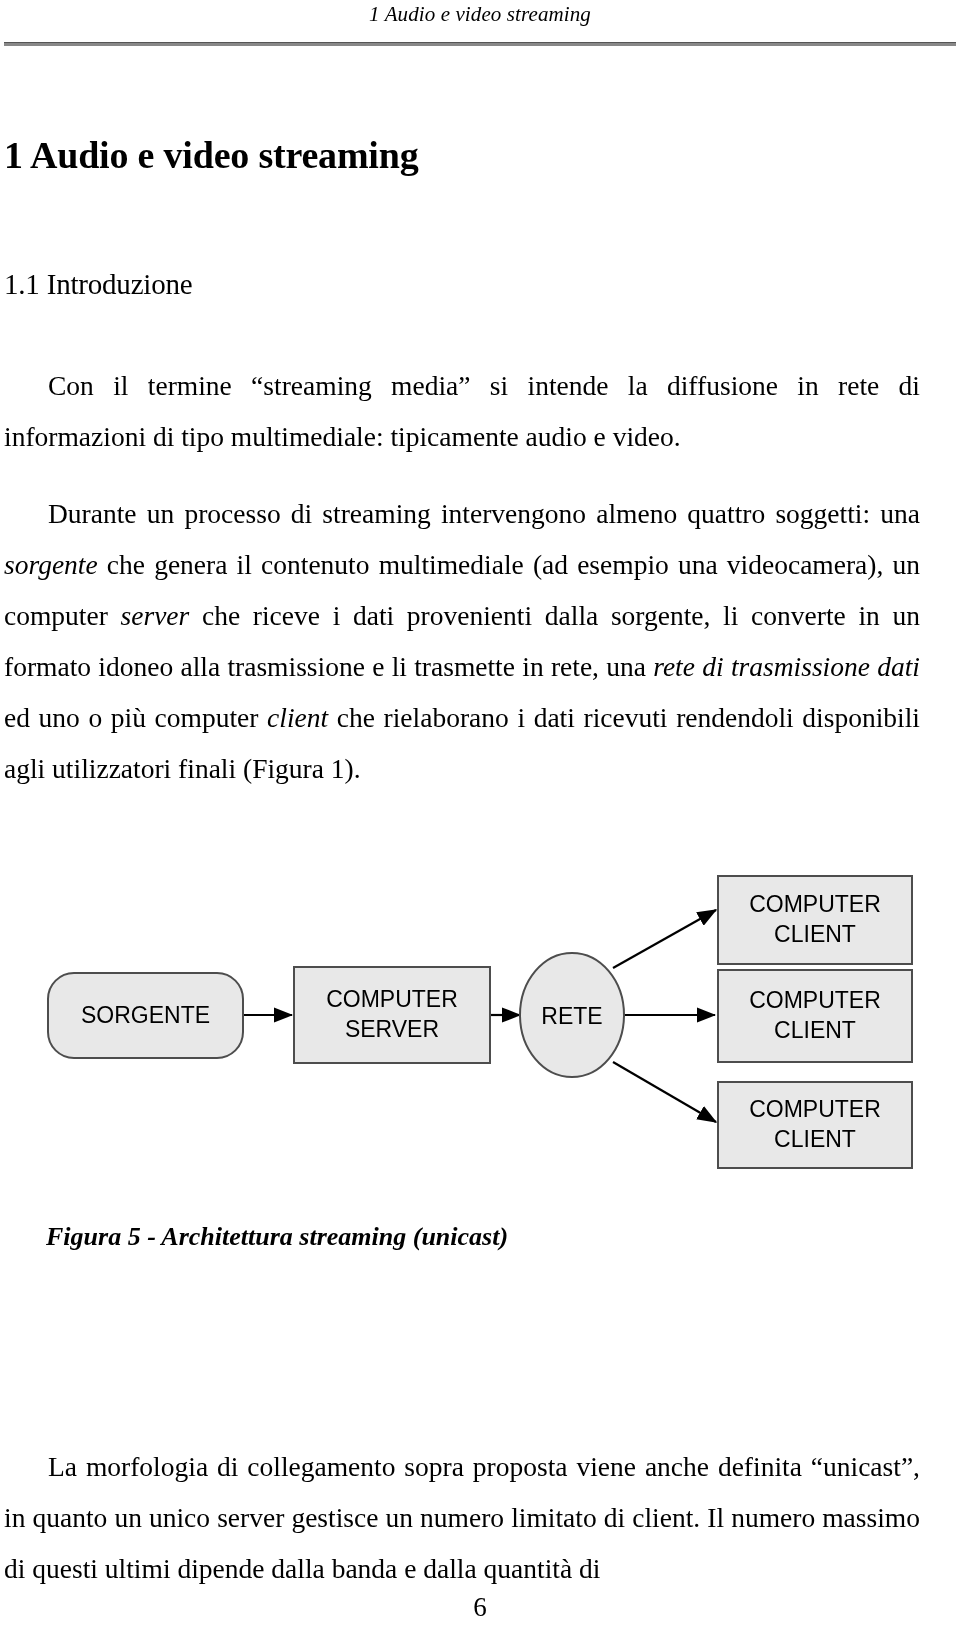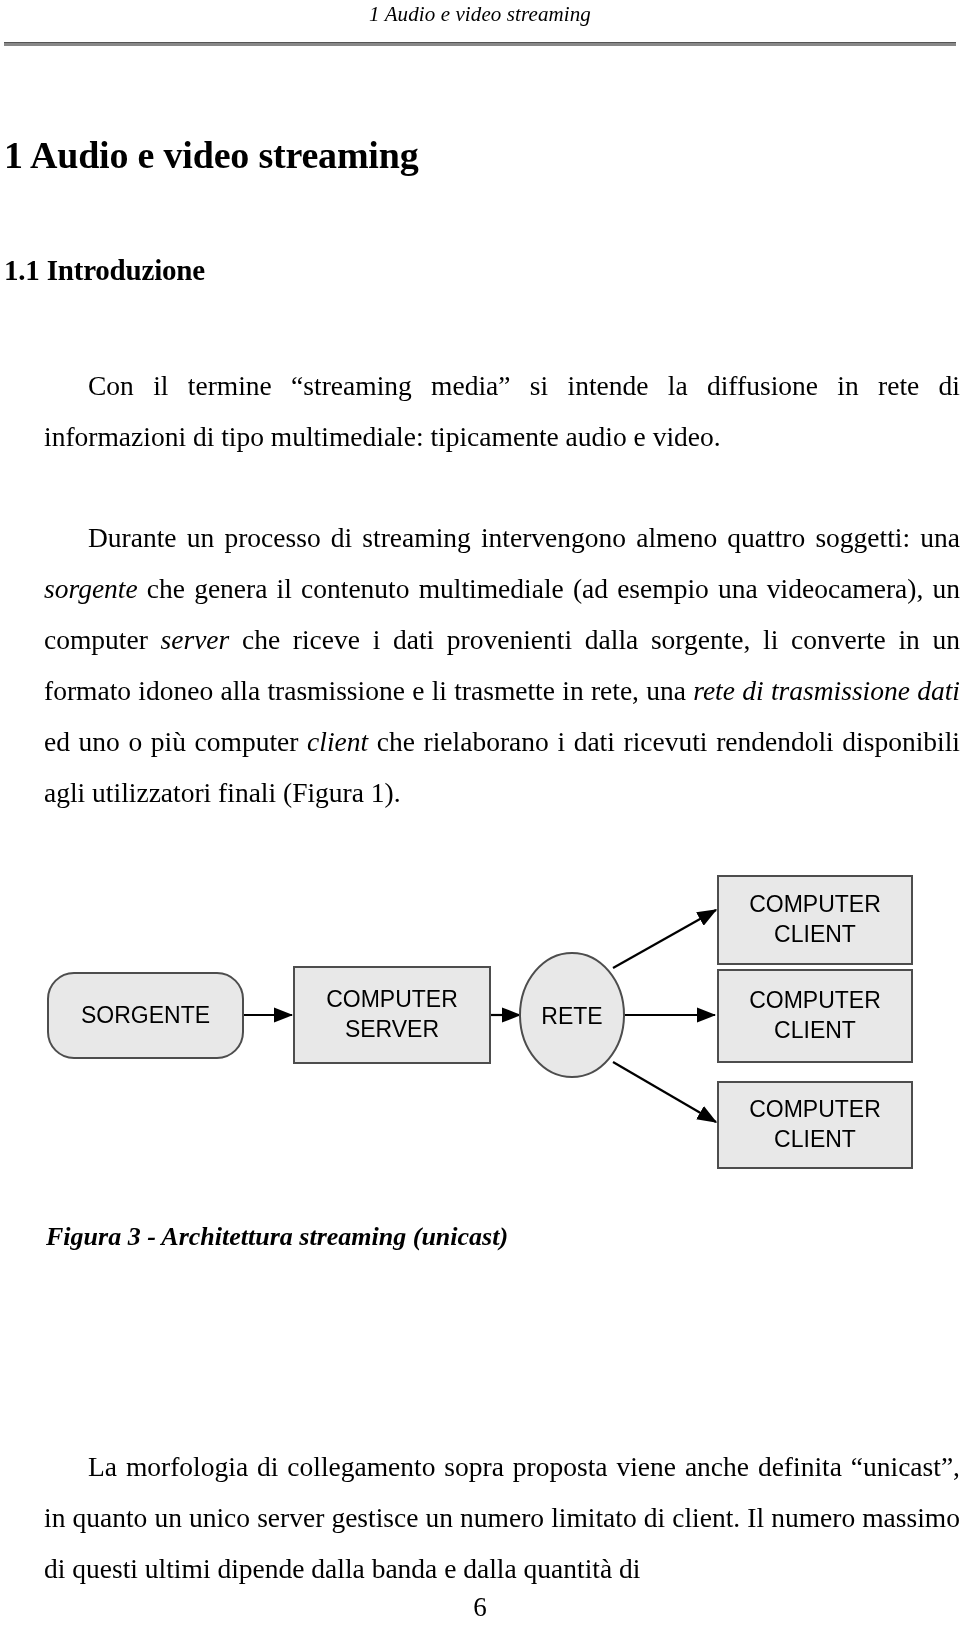--- a/index.html
+++ b/index.html
@@ -56,41 +56,40 @@
     position: absolute;
     left: 4px;
     top: 108px;
     font-size: 38px;
     font-weight: bold;
     letter-spacing: -0.2px;
   }
   .h2 {
     position: absolute;
     left: 4px;
-    top: 214px;
+    top: 228px;
     font-size: 29px;
-    font-weight: bold;
+    font-weight: normal;
     letter-spacing: -0.2px;
     margin-top: 40px;
   }
 
   .para {
     position: absolute;
     left: 4px;
     width: 916px;
     font-size: 27.5px;
     line-height: 51px;
     text-align: justify;
     text-justify: inter-word;
     text-indent: 44px;
     hyphens: none;
-    margin-left: 40px;
   }
   .para.p1 { top: 332px; }
-  .para.p2 { top: 484px; }
+  .para.p2 { top: 460px; }
   .para.p3 { top: 1413px; }
   .para i { font-style: italic; }
 
   
   .figure {
     position: absolute;
     left: 0;
     top: 860px;
     width: 960px;
     height: 330px;
@@ -182,19 +181,19 @@
       </g>
 
       <g>
         <rect x="718" y="222" width="194" height="86" fill="#e8e8e8" stroke="#4d4d4d" stroke-width="2"></rect>
         <text x="815" y="257" text-anchor="middle" font-family="'Liberation Sans', sans-serif" font-size="23" fill="#000000">COMPUTER</text>
         <text x="815" y="287" text-anchor="middle" font-family="'Liberation Sans', sans-serif" font-size="23" fill="#000000">CLIENT</text>
       </g>
     </svg>
   </div>
 
-  <div class="fig-caption">Figura 3 - Architettura streaming (unicast)</div>
+  <div class="fig-caption">Figura 5 - Architettura streaming (unicast)</div>
 
   <p class="para p3">La morfologia di collegamento sopra proposta viene anche definita “unicast”, in quanto un unico server gestisce un numero limitato di client. Il numero massimo di questi ultimi dipende dalla banda e dalla quantità di</p>
 
   <div class="page-number">6</div>
 
 </div>
 
 </body></html>

